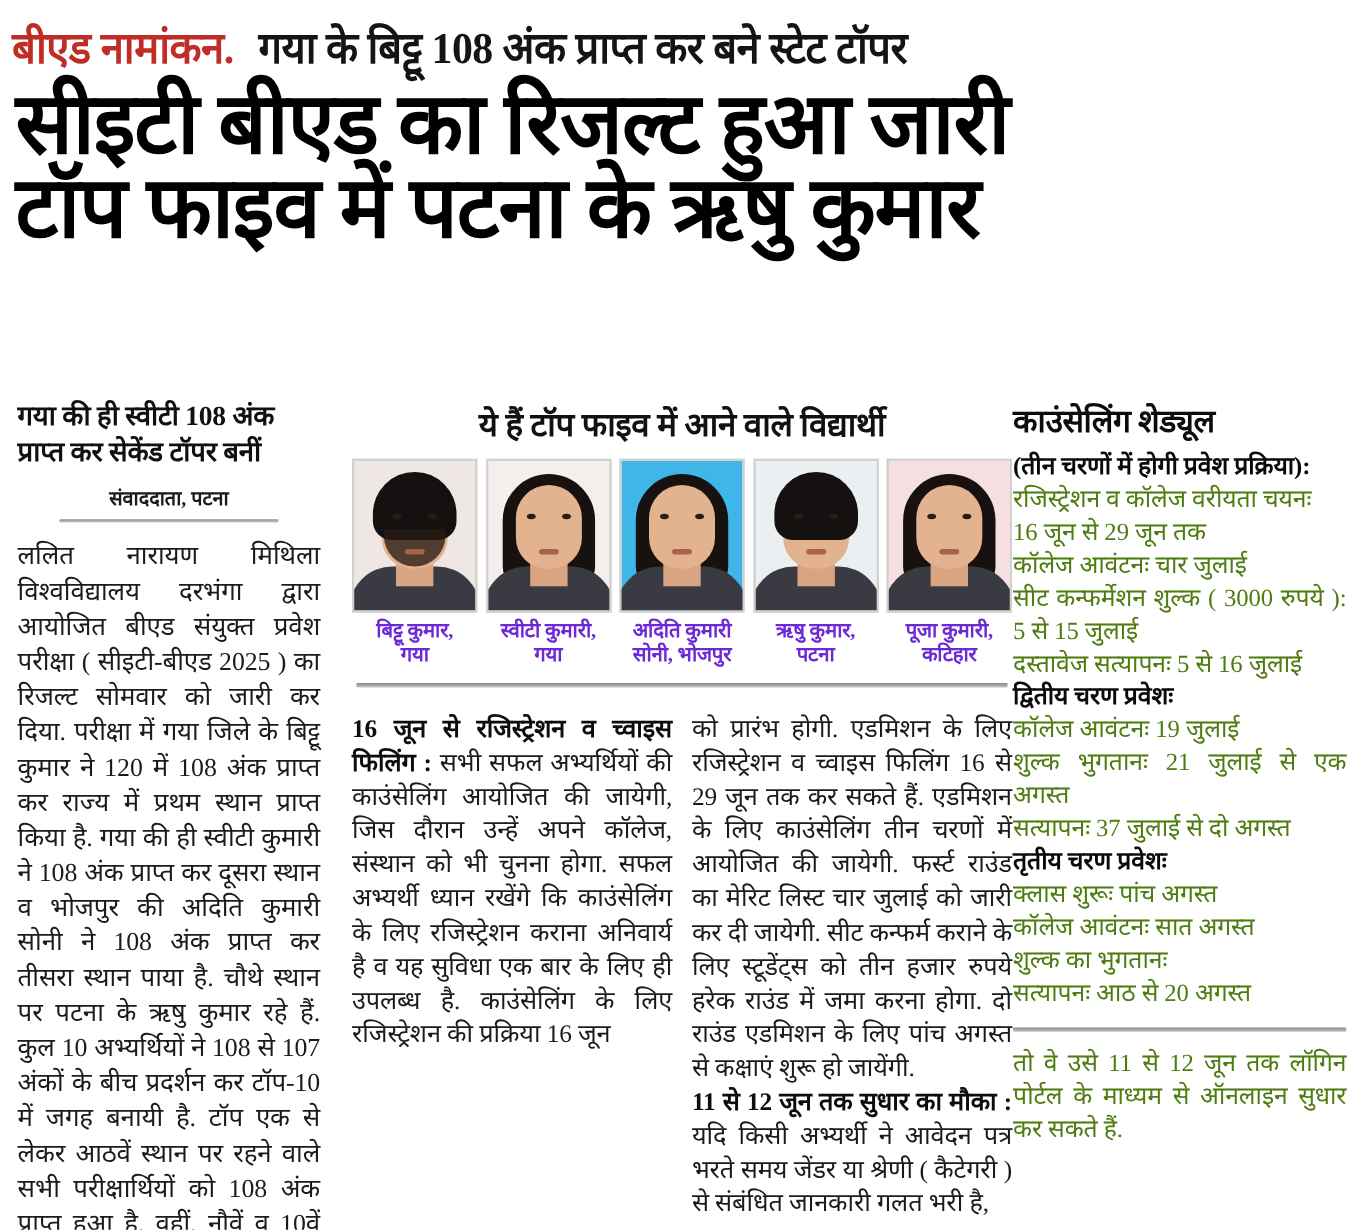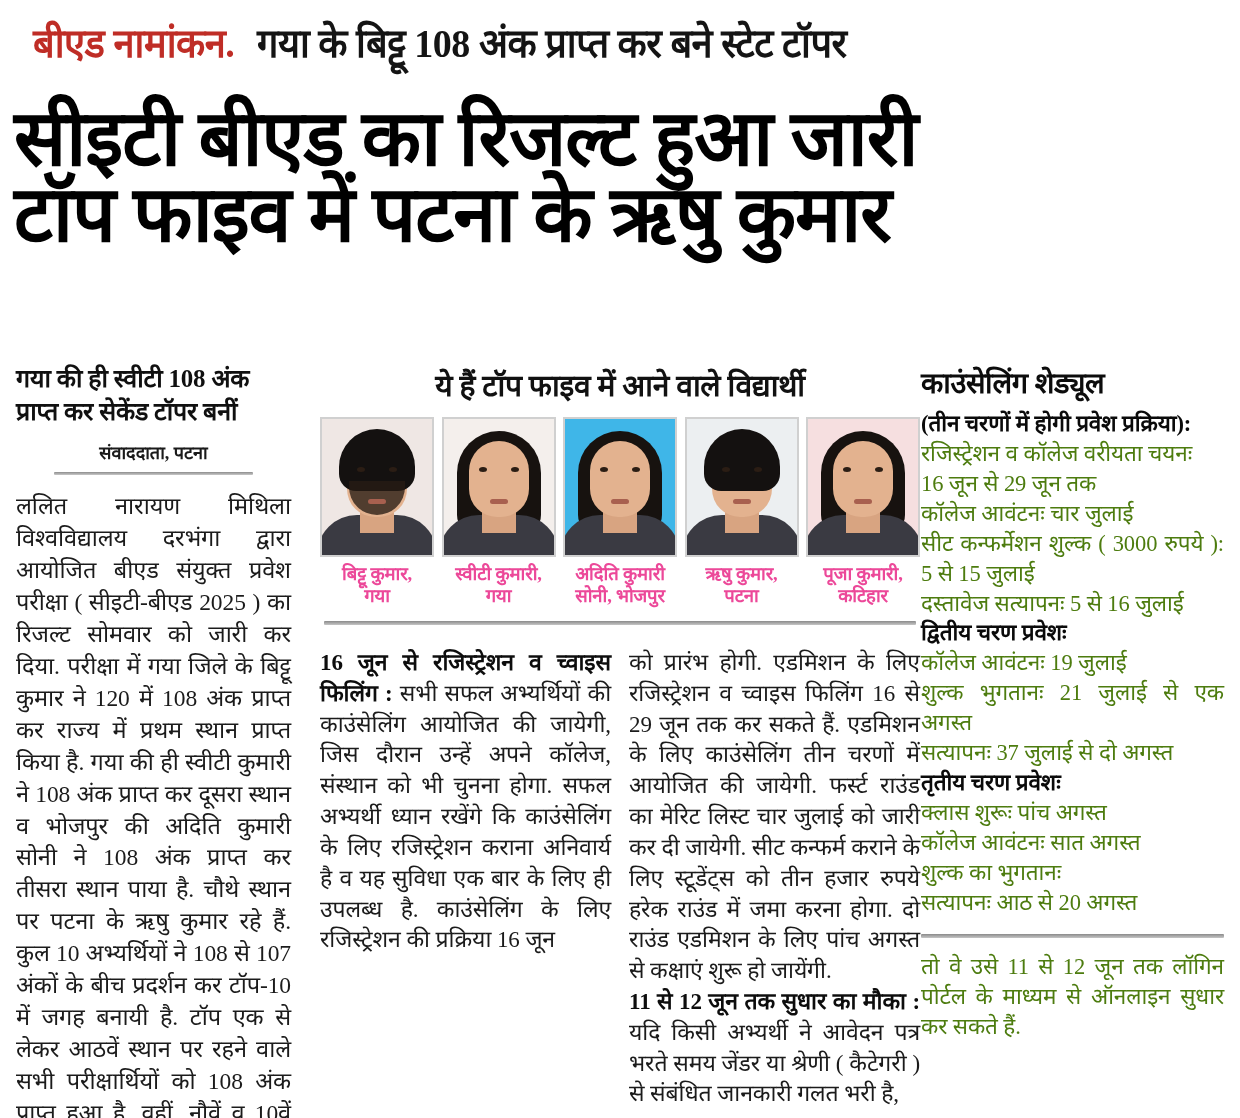--- a/index.html
+++ b/index.html
@@ -14,21 +14,21 @@
   .page{
     position:relative;
     width:1240px;height:1118px;
     padding:0;
     box-sizing:border-box;
   }
 
   
   .kicker{
     display:flex;align-items:baseline;
-    padding:14px 16px 2px 33px;
+    padding:14px 16px 2px 11px;
     white-space:nowrap;
   }
   .kicker-red{
     color:#bf2d26;
     font-family:"Liberation Serif", serif;
     font-weight:bold;
     font-size:40px;
     letter-spacing:-0.5px;
     transform:scaleX(0.95);
     transform-origin:left center;
@@ -40,21 +40,20 @@
     font-size:40px;
     margin-left:12px;
     letter-spacing:-0.5px;
     transform:scaleX(0.95);
     transform-origin:left center;
   }
 
   
   .headline{
     padding:4px 2px 0 14px;
-    margin-top:26px;
   }
   .headline .hl-line{
     font-family:"Liberation Serif", serif;
     font-weight:bold;
     font-size:78px;
     line-height:0.97;
     color:#000;
     letter-spacing:-1px;
     text-align:left;
     white-space:nowrap;
@@ -194,21 +193,21 @@
     border-radius:42px 42px 20px 20px;
     background:#17120f;
   }
 
   .caption{
     text-align:center;
     font-family:"Liberation Serif", serif;
     font-weight:bold;
     font-size:18.5px;
     line-height:1.2;
-    color:#ec4899;
+    color:#6d28d9;
     margin-top:6px;
     letter-spacing:-0.2px;
   }
   .feature-rule{
     height:4px;
     background:linear-gradient(#8a8a8a,#c6c6c6);
     margin:14px 4px 14px 4px;
     border-radius:1px;
   }
 

